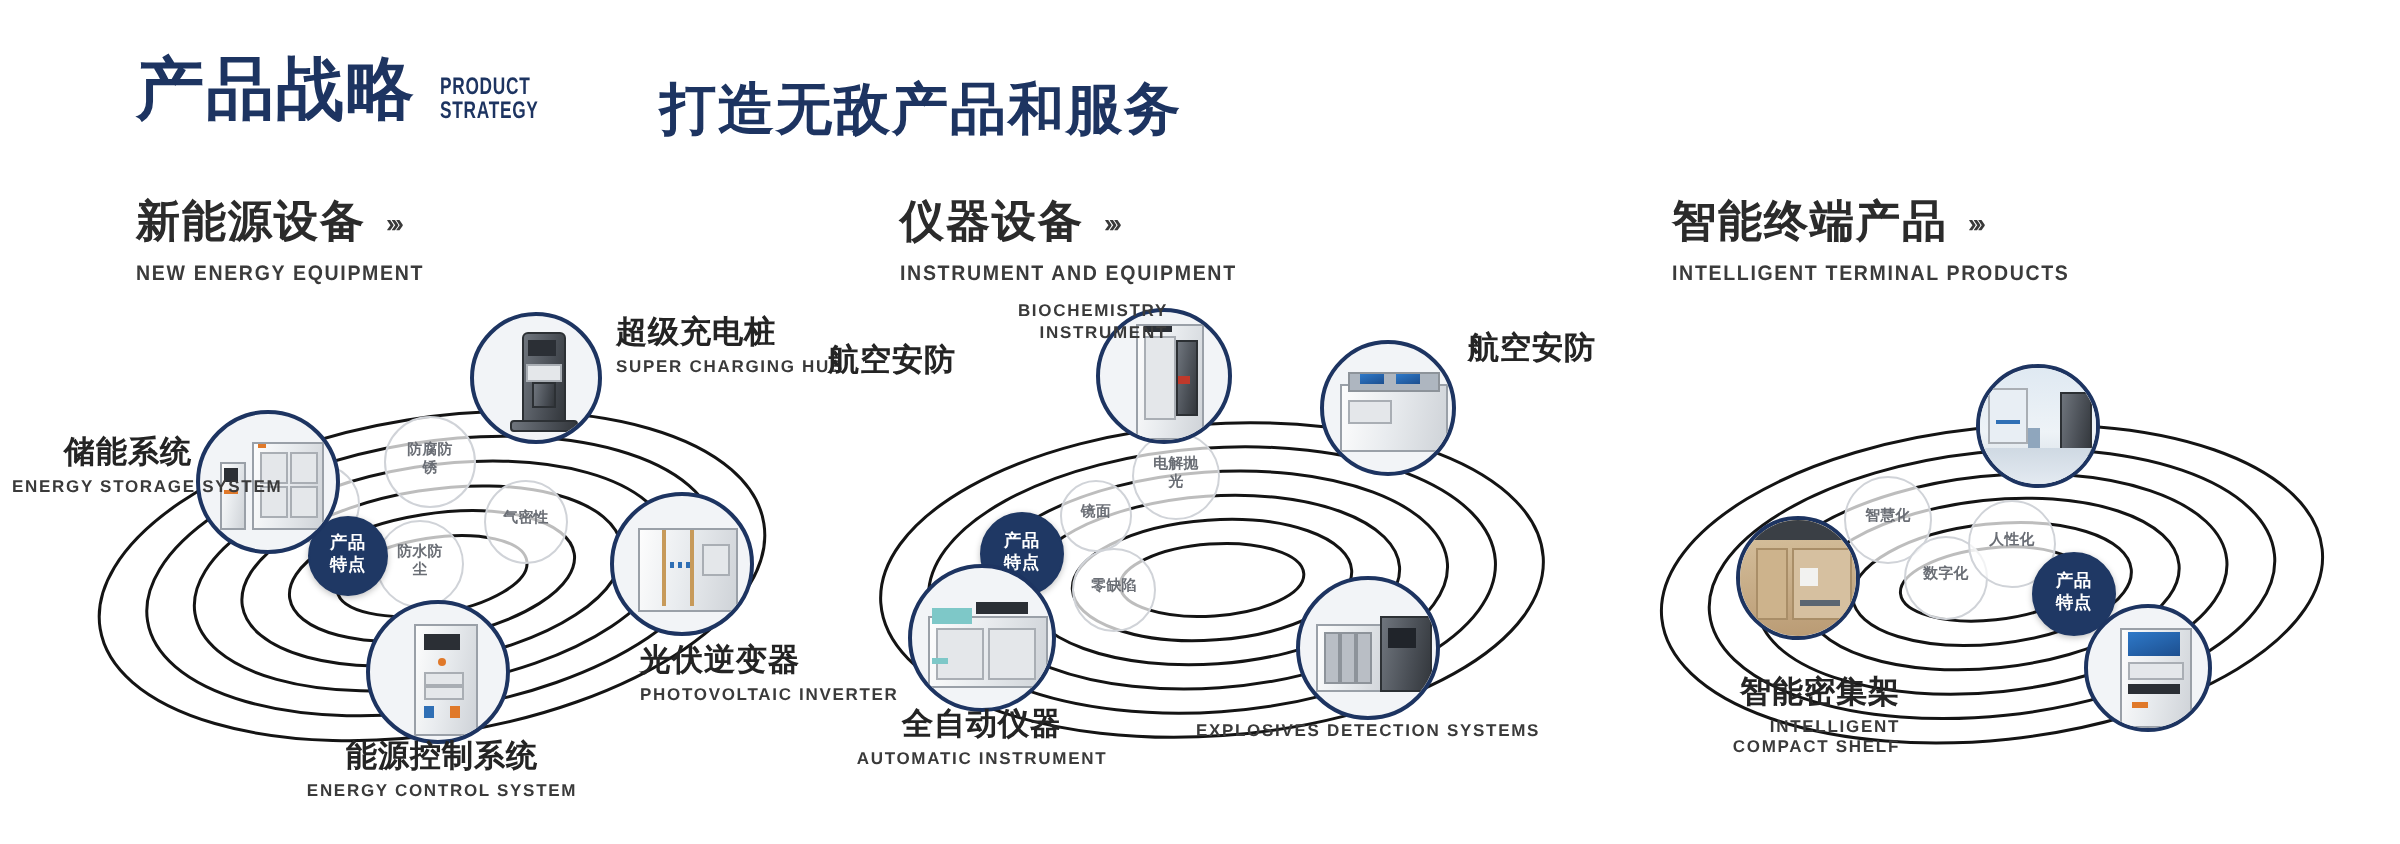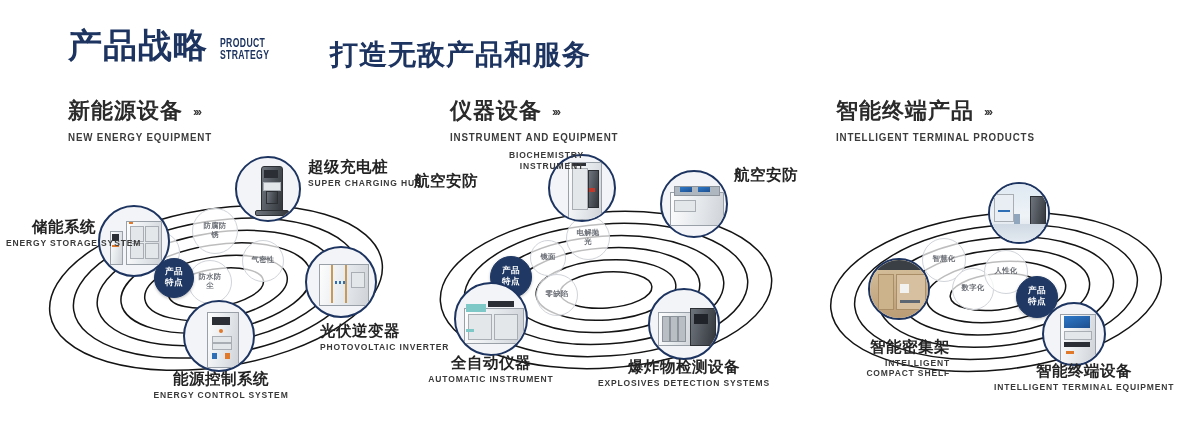--- a/index.html
+++ b/index.html
@@ -288,21 +288,20 @@
       <div class="photo">
         <div class="cab" style="left:8px;top:22px;width:34px;height:32px;"></div>
         <div class="cab-dk" style="left:40px;top:18px;width:24px;height:36px;"></div>
         <div class="pnl" style="left:12px;top:26px;width:6px;height:24px;"></div>
         <div class="pnl" style="left:20px;top:26px;width:6px;height:24px;"></div>
         <div class="pnl" style="left:28px;top:26px;width:6px;height:24px;"></div>
         <div class="scr" style="left:44px;top:24px;width:14px;height:10px;background:#20242a;"></div>
       </div>
     </div>
     <div class="plabel center" style="left:188px;top:208px;width:176px;">
-      <div class="cn">爆炸物检测设备</div>
       <div class="en">EXPLOSIVES DETECTION SYSTEMS</div>
     </div>
 
     <div class="pcircle" style="left:46px;top:132px;width:74px;height:74px;">
       <div class="photo">
         <div class="cab" style="left:8px;top:24px;width:58px;height:34px;"></div>
         <div class="teal" style="left:10px;top:20px;width:20px;height:8px;"></div>
         <div class="scr" style="left:32px;top:17px;width:26px;height:6px;"></div>
         <div class="pnl-l" style="left:12px;top:30px;width:22px;height:24px;"></div>
         <div class="pnl-l" style="left:38px;top:30px;width:22px;height:24px;"></div>
@@ -370,19 +369,15 @@
 
     <div class="pcircle" style="left:242px;top:152px;width:64px;height:64px;">
       <div class="photo">
         <div class="cab" style="left:16px;top:10px;width:34px;height:48px;"></div>
         <div class="scrblue" style="left:20px;top:12px;width:26px;height:12px;"></div>
         <div class="pnl-l" style="left:20px;top:27px;width:26px;height:7px;"></div>
         <div class="scr" style="left:20px;top:38px;width:26px;height:5px;"></div>
         <div class="acc" style="left:22px;top:47px;width:8px;height:3px;"></div>
       </div>
     </div>
-    <div class="plabel center" style="left:194px;top:212px;width:180px;">
-      <div class="cn">智能终端设备</div>
-      <div class="en">INTELLIGENT TERMINAL EQUIPMENT</div>
-    </div>
   </div>
 
 </div>
 
 </body></html>

